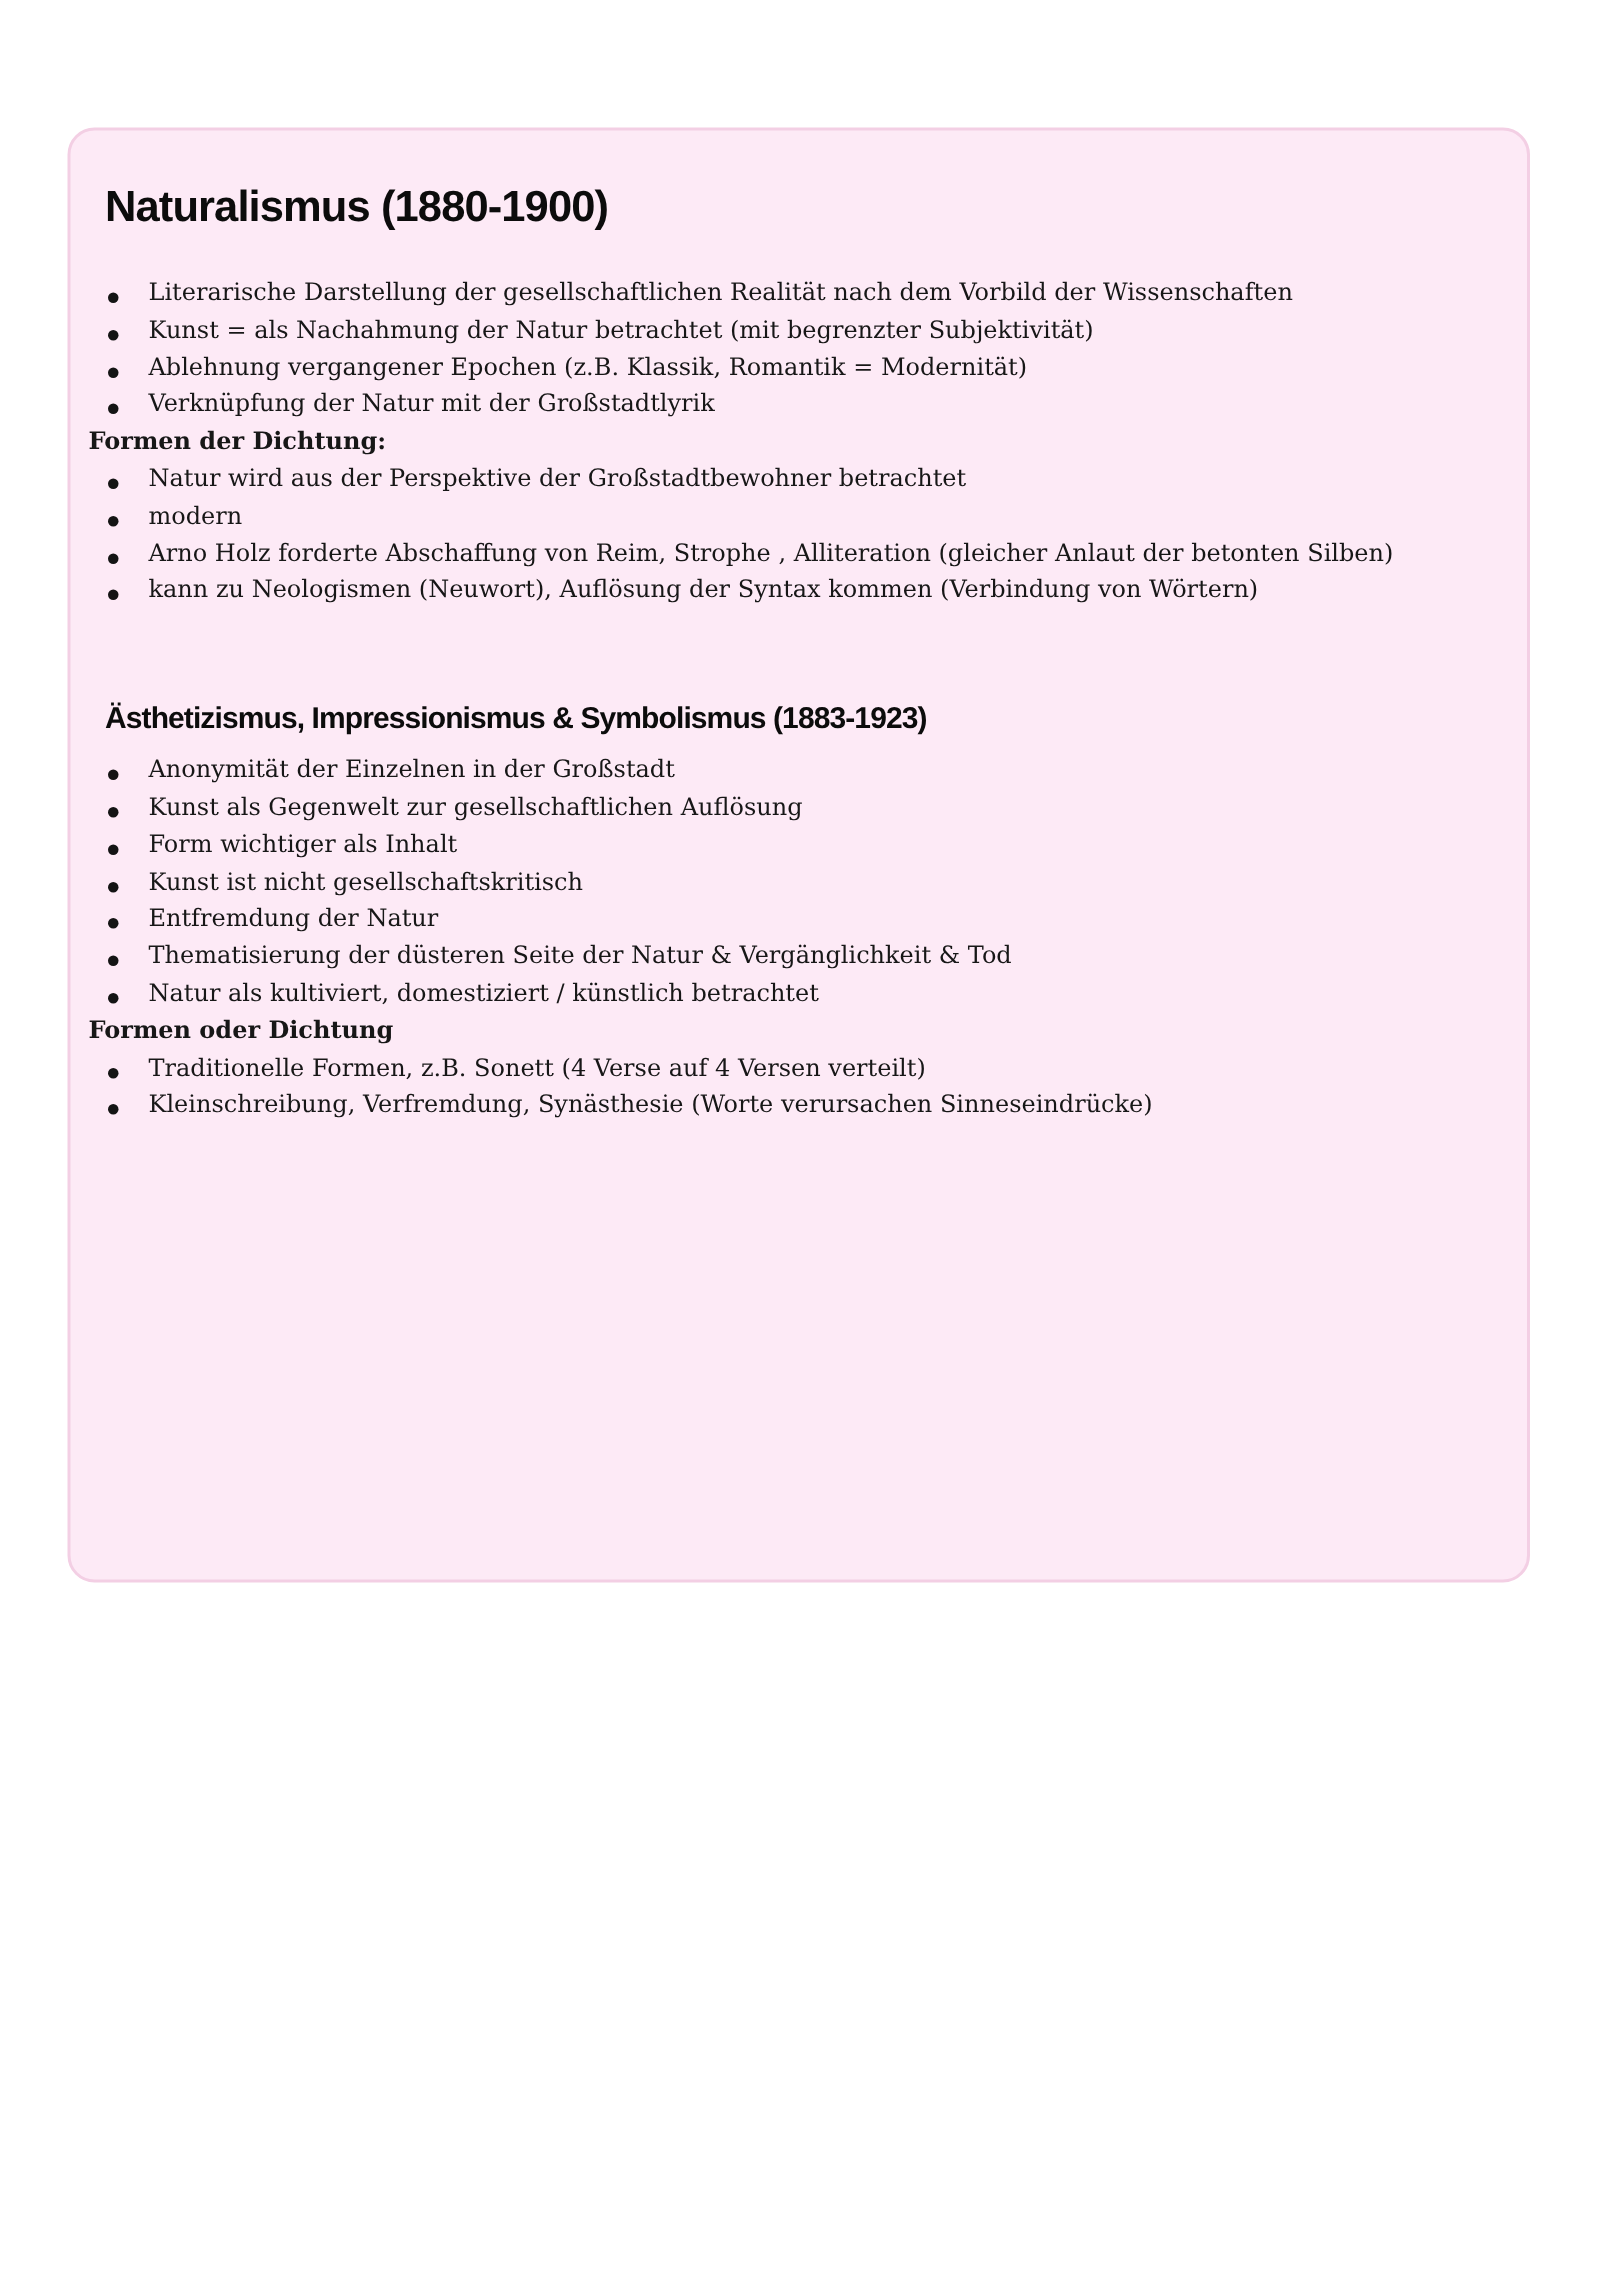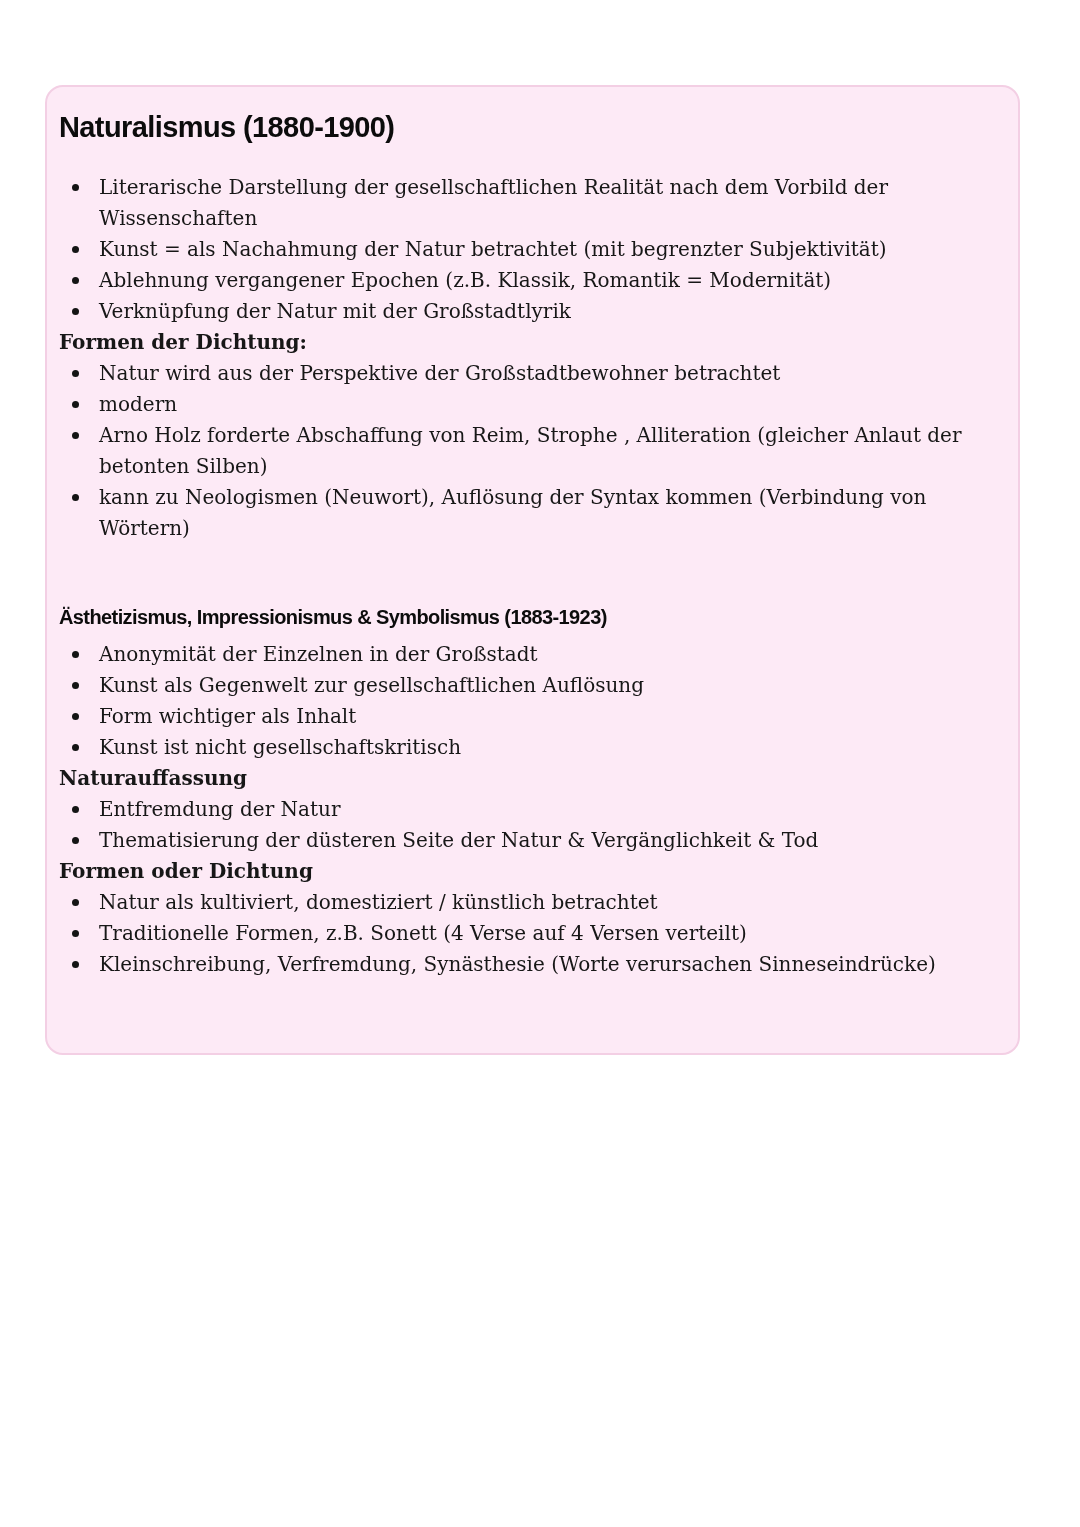--- a/index.html
+++ b/index.html
@@ -28,33 +28,33 @@
     border: 2px solid #f3cfe4;
     border-radius: 18px;
     padding: 24px 36px 42px 12px;
     color: #171717;
   }
   .heading {
     font-family: "Liberation Sans", sans-serif;
     font-weight: bold;
     letter-spacing: -0.6px;
     color: #0c0c0c;
-    margin: 0;
+    margin: 11px;
   }
   .heading-1 {
     font-size: 29px;
     margin-bottom: 28px;
   }
   .heading-2 {
     font-size: 20px;
     margin-top: 62px;
     margin-bottom: 10px;
   }
   .item {
-    font-size: 20px;
+    font-size: 16px;
     line-height: 1.55;
     color: #171717;
   }
   .bullet {
     position: relative;
     padding-left: 40px;
   }
   .bullet::before {
     content: "";
     position: absolute;
@@ -91,24 +91,23 @@
       </div>
     </section>
 
     <section>
       <h1 class="heading heading-2">Ästhetizismus, Impressionismus &amp; Symbolismus (1883-1923)</h1>
       <div>
         <div class="item bullet"><span>Anonymität der Einzelnen in der Großstadt</span></div>
         <div class="item bullet"><span>Kunst als Gegenwelt zur gesellschaftlichen Auflösung</span></div>
         <div class="item bullet"><span>Form wichtiger als Inhalt</span></div>
         <div class="item bullet"><span>Kunst ist nicht gesellschaftskritisch</span></div>
-        <div class="item label">Naturauffassung</div>
         <div class="item bullet"><span>Entfremdung der Natur</span></div>
         <div class="item bullet"><span>Thematisierung der düsteren Seite der Natur &amp; Vergänglichkeit &amp; Tod</span></div>
+        <div class="item bullet"><span>Natur als kultiviert, domestiziert / künstlich betrachtet</span></div>
         <div class="item label">Formen oder Dichtung</div>
-        <div class="item bullet"><span>Natur als kultiviert, domestiziert / künstlich betrachtet</span></div>
         <div class="item bullet"><span>Traditionelle Formen, z.B. Sonett (4 Verse auf 4 Versen verteilt)</span></div>
         <div class="item bullet"><span>Kleinschreibung, Verfremdung, Synästhesie (Worte verursachen Sinneseindrücke)</span></div>
       </div>
     </section>
 
   </div>
 </div>
 
 </body></html>

